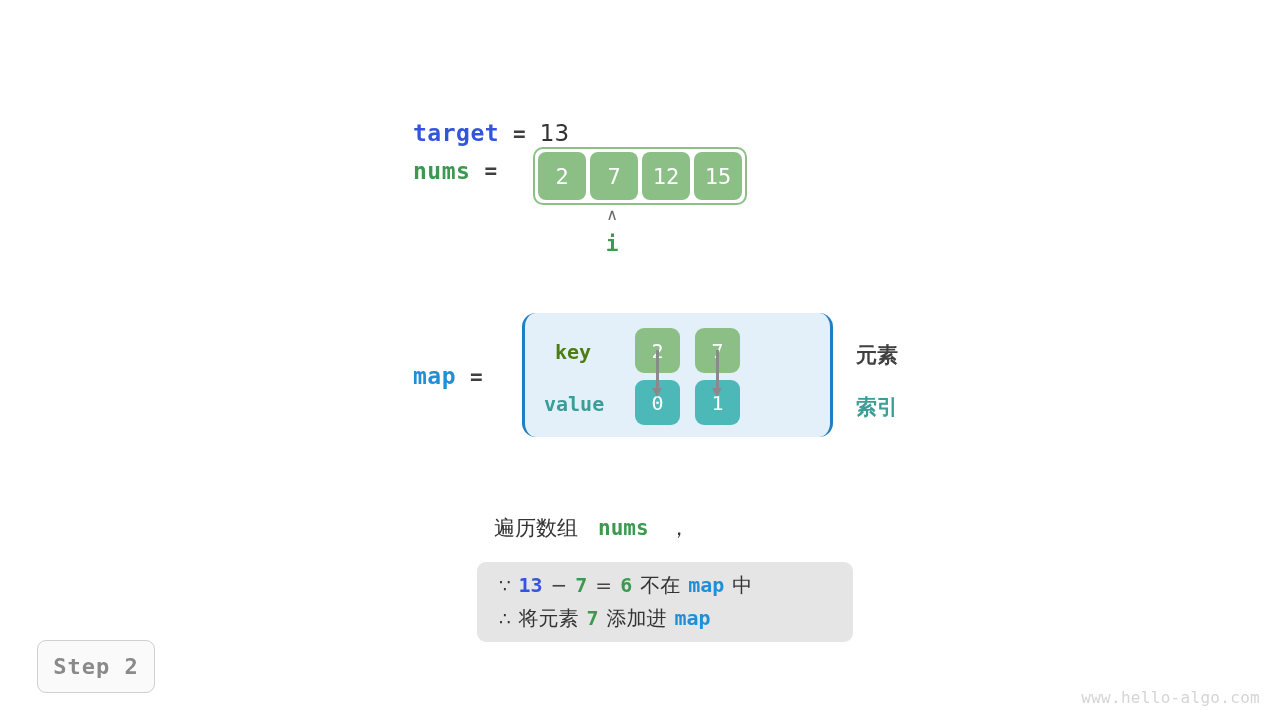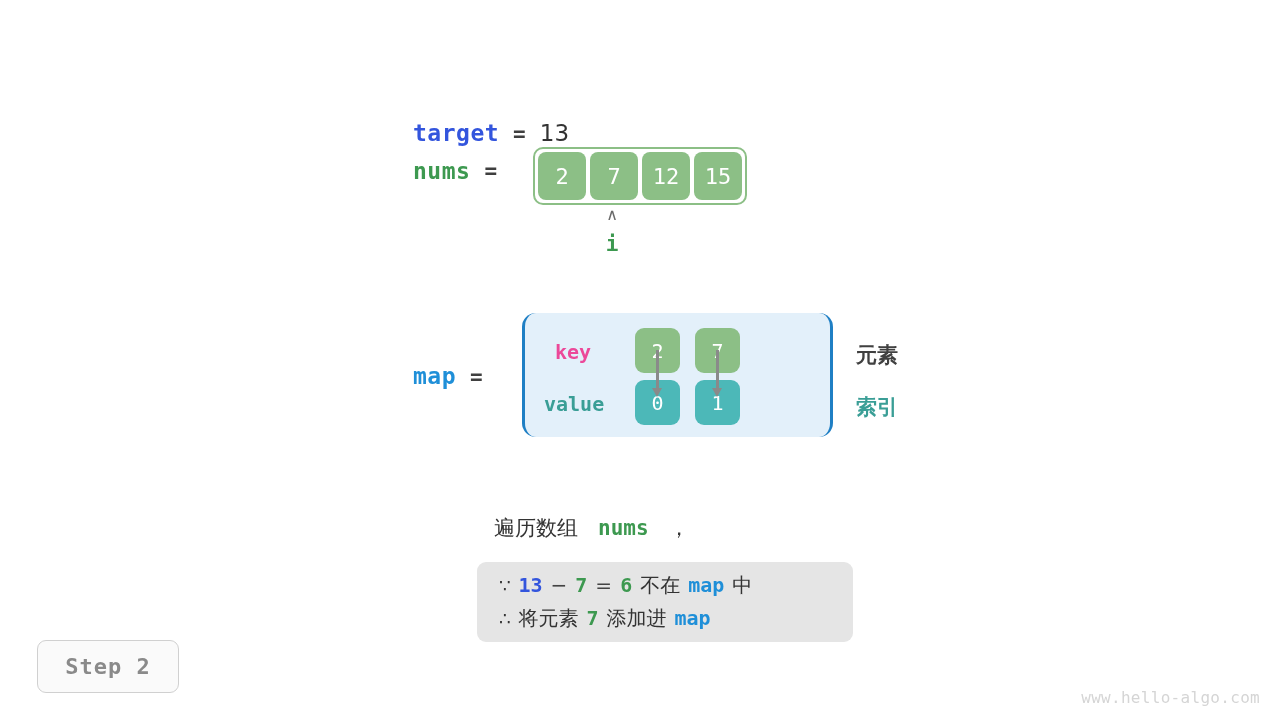--- a/index.html
+++ b/index.html
@@ -98,21 +98,21 @@
     border-left: 3px solid #1f7fc4;
     border-right: 3px solid #1f7fc4;
     border-radius: 14px;
     box-sizing: border-box;
   }
   .map-row-label {
     position: absolute;
     font-size: 20px; font-weight: bold;
     font-family: "DejaVu Sans Mono", "Liberation Mono", monospace;
   }
-  #label-key   { left: 555px; top: 340px; color: #ec4899; }
+  #label-key   { left: 555px; top: 340px; color: #4d7c0f; }
   #label-value { left: 544px; top: 392px; color: #3a9e96; }
 
   .map-col { position: absolute; width: 45px; }
   #map-col-0 { left: 635px; top: 328px; }
   #map-col-1 { left: 695px; top: 328px; }
 
   .map-key-cell, .map-val-cell {
     width: 45px; height: 45px;
     border-radius: 9px;
     display: flex; align-items: center; justify-content: center;
@@ -180,21 +180,21 @@
   .n-green { color: #3d9950; font-weight: bold;
              font-family: "DejaVu Sans Mono", "Liberation Mono", monospace; }
   .n-map   { color: #1f8fd8; font-weight: bold;
              font-family: "DejaVu Sans Mono", "Liberation Mono", monospace; }
   .op      { color: #444444; }
 
   
   #step-badge {
     position: absolute;
     left: 37px; top: 640px;
-    width: 142px; height: 53px;
+    width: 118px; height: 53px;
     background: #fafafa;
     border: 1.5px solid #d0d0d0;
     border-radius: 9px;
     display: flex; align-items: center; justify-content: center;
     color: #8a8a8a;
     font-size: 22px; font-weight: bold; letter-spacing: 1px;
     font-family: "DejaVu Sans Mono", "Liberation Mono", monospace;
     box-sizing: border-box;
   }
 

